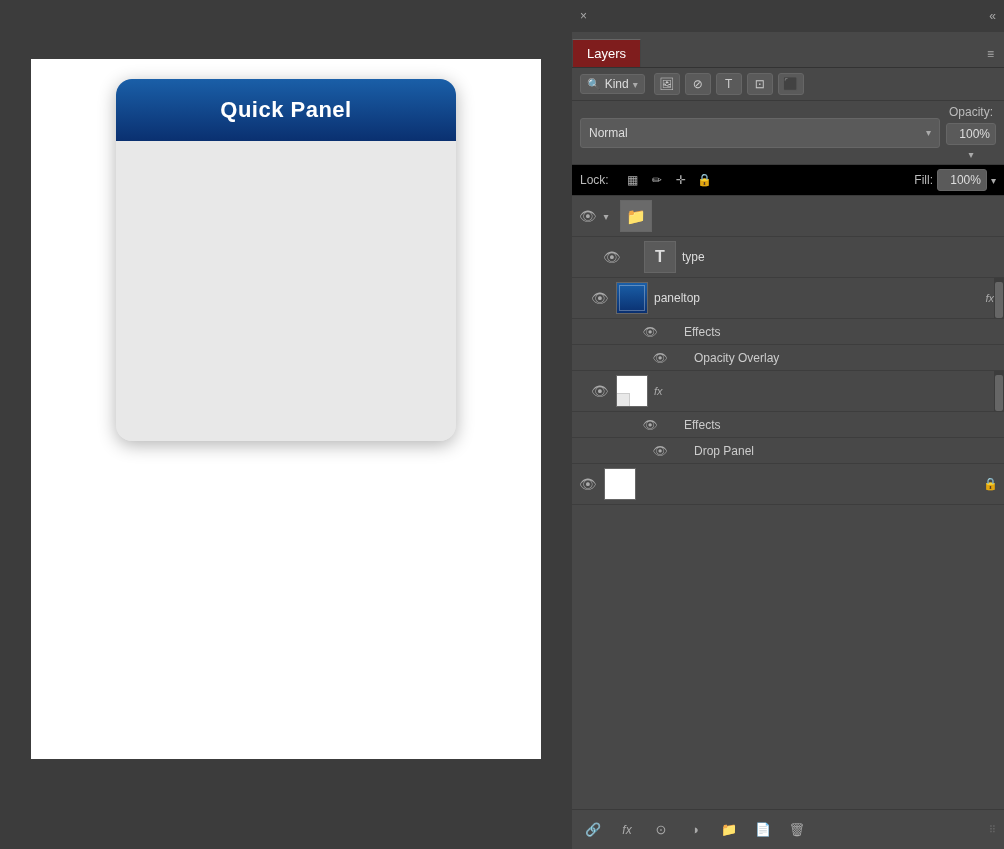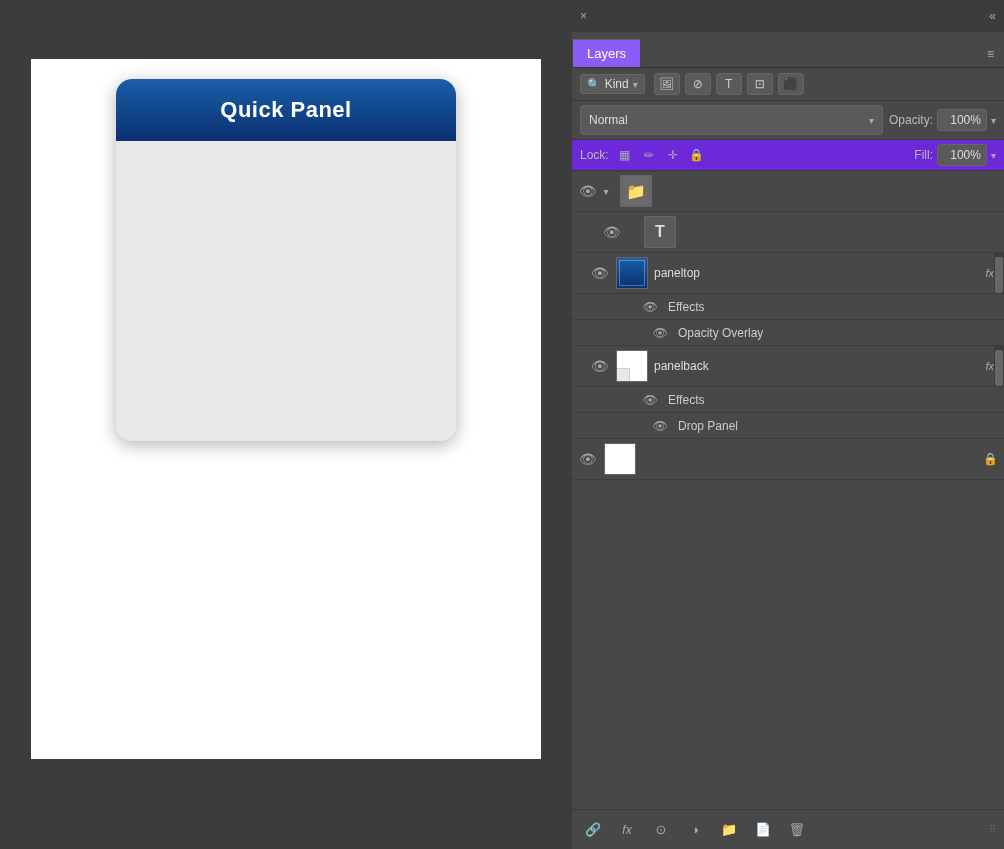--- a/index.html
+++ b/index.html
@@ -108,21 +108,21 @@
       background: #585858;
       color: #ddd;
       font-size: 13px;
       border-top: 1px solid #666;
       border-right: 1px solid #444;
       border-left: 1px solid #444;
       cursor: pointer;
     }
 
     .panel-tab.active {
-      background: #8b5cf6;
+      background: #7f1d1d;
       color: #fff;
     }
 
     .panel-menu-icon {
       margin-left: auto;
       padding: 6px 10px;
       color: #aaa;
       font-size: 12px;
     }
 
@@ -198,20 +198,21 @@
       font-size: 12px;
       cursor: pointer;
     }
 
     .opacity-row {
       display: flex;
       align-items: center;
       gap: 4px;
       color: #bbb;
       font-size: 12px;
+      flex-direction: column;
     }
 
     .opacity-input {
       width: 50px;
       background: #5a5a5a;
       border: 1px solid #666;
       border-radius: 3px;
       padding: 3px 5px;
       color: #ddd;
       font-size: 12px;
@@ -221,23 +222,23 @@
     .dropdown-arrow {
       color: #aaa;
       font-size: 10px;
     }
 
     
     .toolbar-row3 {
       display: flex;
       align-items: center;
       padding: 4px 8px;
-      background: #6d28d9;
+      background: #000000;
       border-bottom: 1px solid #3a3a3a;
-      gap: 6px;
+      gap: 14px;
     }
 
     .lock-label {
       color: #bbb;
       font-size: 12px;
     }
 
     .lock-icons {
       display: flex;
       gap: 4px;
@@ -373,21 +374,21 @@
     .layer-sub-item .sub-eye {
       width: 20px;
       text-align: center;
       color: #aaa;
       font-size: 12px;
     }
 
     .layer-sub-item .sub-label {
       color: #ccc;
       font-size: 12px;
-      margin-left: 8px;
+      margin-left: 24px;
     }
 
     
     .layers-list::-webkit-scrollbar {
       width: 12px;
     }
     .layers-list::-webkit-scrollbar-track {
       background: #484848;
     }
     .layers-list::-webkit-scrollbar-thumb {
@@ -535,20 +536,21 @@
 
     <div class="layer-item group-item">
       <span class="eye-icon">👁</span>
       <span class="expand-arrow">▾</span>
       <div class="layer-thumbnail" style="background:#6a6a6a; font-size:16px;">📁</div>
     </div>
 
     <div class="layer-item" style="padding-left: 30px;">
       <span class="eye-icon">👁</span>
       <div class="layer-thumbnail type-thumb" style="margin-left:22px;">T</div>
+      <span class="layer-name">type</span>
     </div>
 
     <div class="layer-item" style="padding-left:18px; position:relative;">
       <span class="eye-icon">👁</span>
       <div class="paneltop-thumb" style="margin: 0 6px; flex-shrink:0;">
         <div class="paneltop-thumb-inner"></div>
       </div>
       <span class="layer-name">paneltop</span>
       <span class="fx-badge">fx</span>
 
@@ -564,21 +566,20 @@
 
     <div class="layer-sub-item" style="padding-left: 78px;">
       <span class="sub-eye">👁</span>
       <span class="sub-label">Opacity Overlay</span>
     </div>
 
     <div class="layer-item" style="padding-left:18px; position:relative;">
       <span class="eye-icon">👁</span>
       <div class="panelback-thumb-img" style="margin: 0 6px; flex-shrink:0;">
       </div>
-      <span class="layer-name">panelback</span>
       <span class="fx-badge">fx</span>
       <div style="position:absolute; right:0; top:0; bottom:0; width:10px; background:#3c3c3c; display:flex; flex-direction:column; align-items:center;">
         <div style="width:8px; height:50px; background:#666; border-radius:2px; margin-top:4px;"></div>
       </div>
     </div>
 
     <div class="layer-sub-item" style="padding-left: 68px;">
       <span class="sub-eye">👁</span>
       <span class="sub-label">Effects</span>
     </div>

